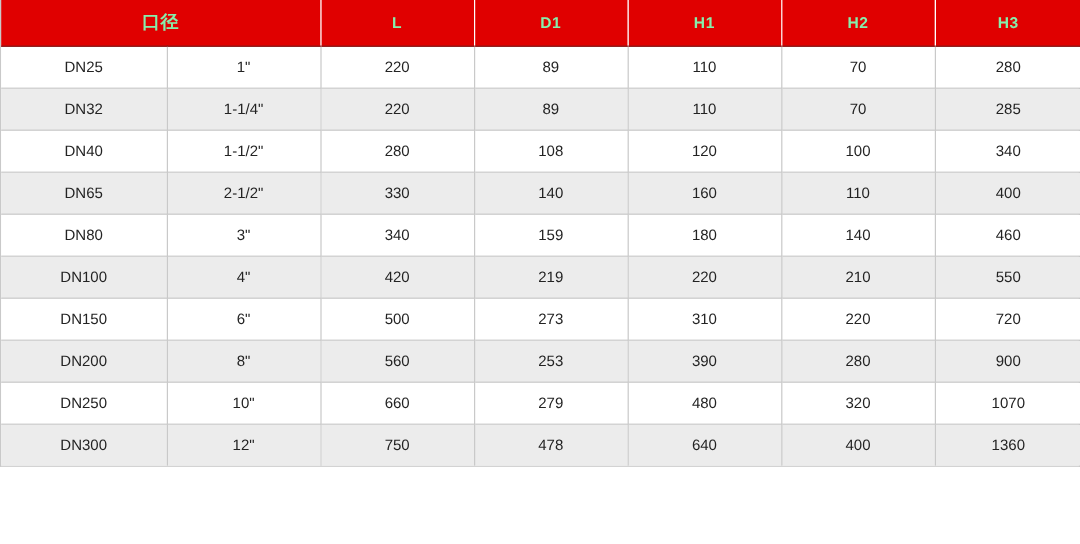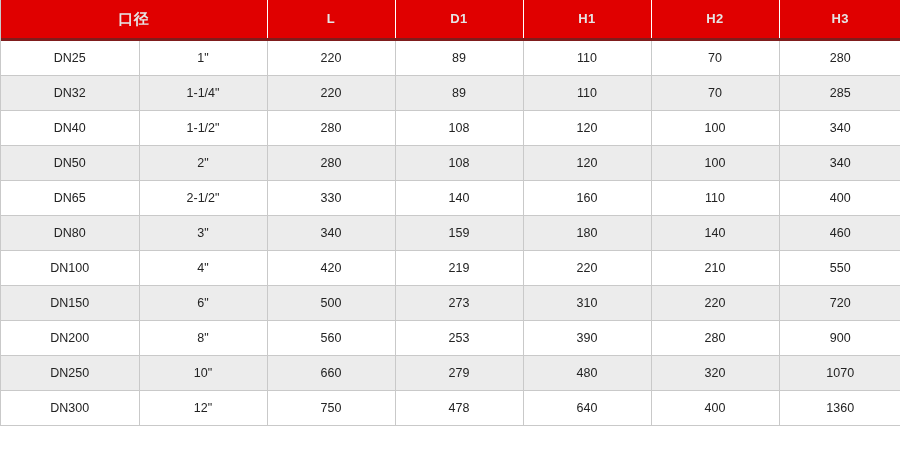--- a/index.html
+++ b/index.html
@@ -21,29 +21,29 @@
   .spec-table col.c0 { width: 138px; }
   .spec-table col.c1 { width: 128px; }
   .spec-table col.c2 { width: 128px; }
   .spec-table col.c3 { width: 128px; }
   .spec-table col.c4 { width: 128px; }
   .spec-table col.c5 { width: 128px; }
   .spec-table col.c6 { width: 122px; }
 
   .spec-table thead th {
     background: #e00000;
-    color: #e5e5e5;
+    color: #86efac;
     font-size: 13px;
     font-weight: bold;
     height: 38px;
     line-height: 38px;
     padding: 0;
     text-align: center;
     border-right: 1px solid #ffffff;
-    border-bottom: 3px solid #7f1d1d;
+    border-bottom: 1px solid #7f1d1d;
     letter-spacing: 0.5px;
   }
   .spec-table thead th:last-child {
     border-right: none;
     margin-top: 28px;
   }
   .spec-table thead th.cn {
     font-size: 15px;
   }
 
@@ -124,29 +124,20 @@
       <tr>
         <td>DN40</td>
         <td>1-1/2"</td>
         <td>280</td>
         <td>108</td>
         <td>120</td>
         <td>100</td>
         <td>340</td>
       </tr>
       <tr>
-        <td>DN50</td>
-        <td>2"</td>
-        <td>280</td>
-        <td>108</td>
-        <td>120</td>
-        <td>100</td>
-        <td>340</td>
-      </tr>
-      <tr>
         <td>DN65</td>
         <td>2-1/2"</td>
         <td>330</td>
         <td>140</td>
         <td>160</td>
         <td>110</td>
         <td>400</td>
       </tr>
       <tr>
         <td>DN80</td>

